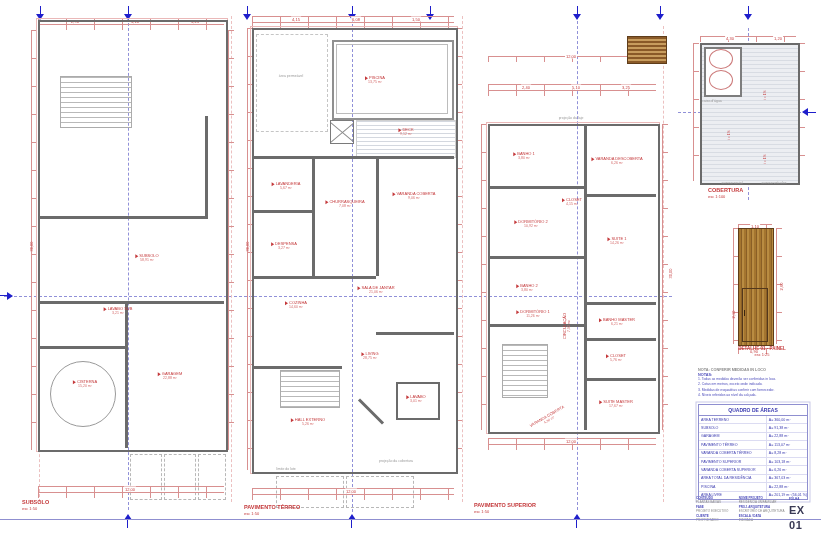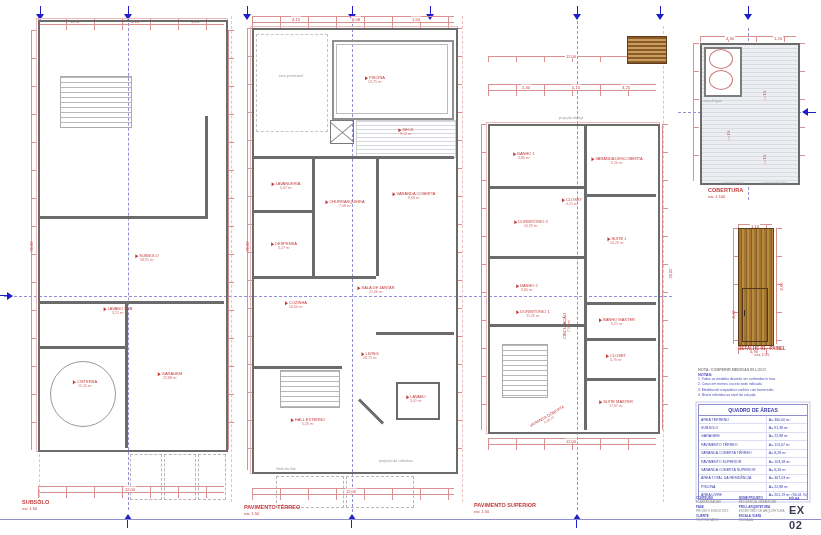--- a/index.html
+++ b/index.html
@@ -359,18 +359,18 @@
           <span class="tb-l">PROJ. ARQUITETURA</span>
           <span class="tb-v">ESCRITÓRIO DE ARQUITETURA</span>
         </div>
       <div>
           <span class="tb-l">ESCALA / DATA</span>
           <span class="tb-v">INDICADA</span>
         </div>
     </div>
     <div class="tb-col" style="width:30px;">
       <span class="folha-l">FOLHA</span>
-      <span class="folha-n">EX 02</span>
+      <span class="folha-n">EX 01</span>
     </div>
   </div>
 
   <div class="frame"></div>
 </div>
 
 </body></html>

